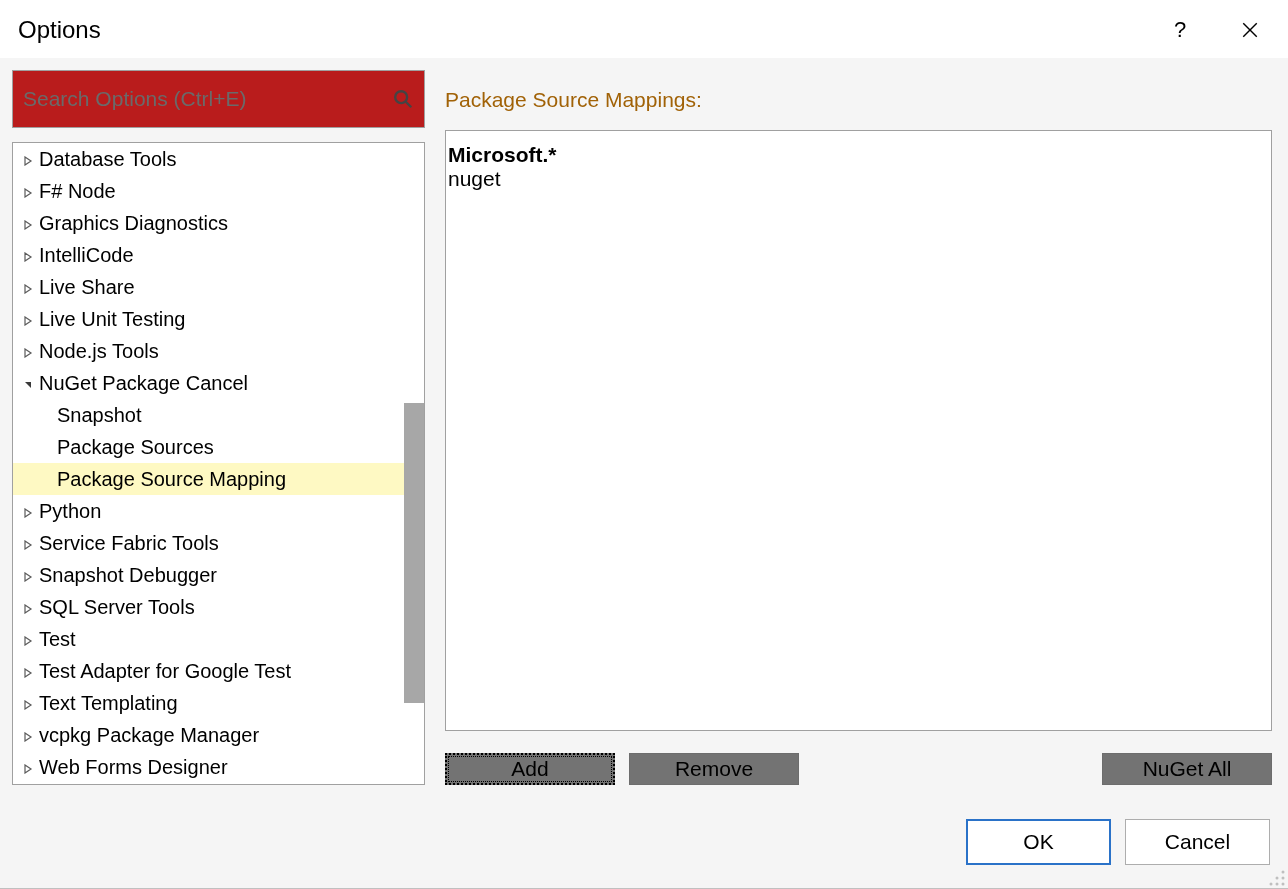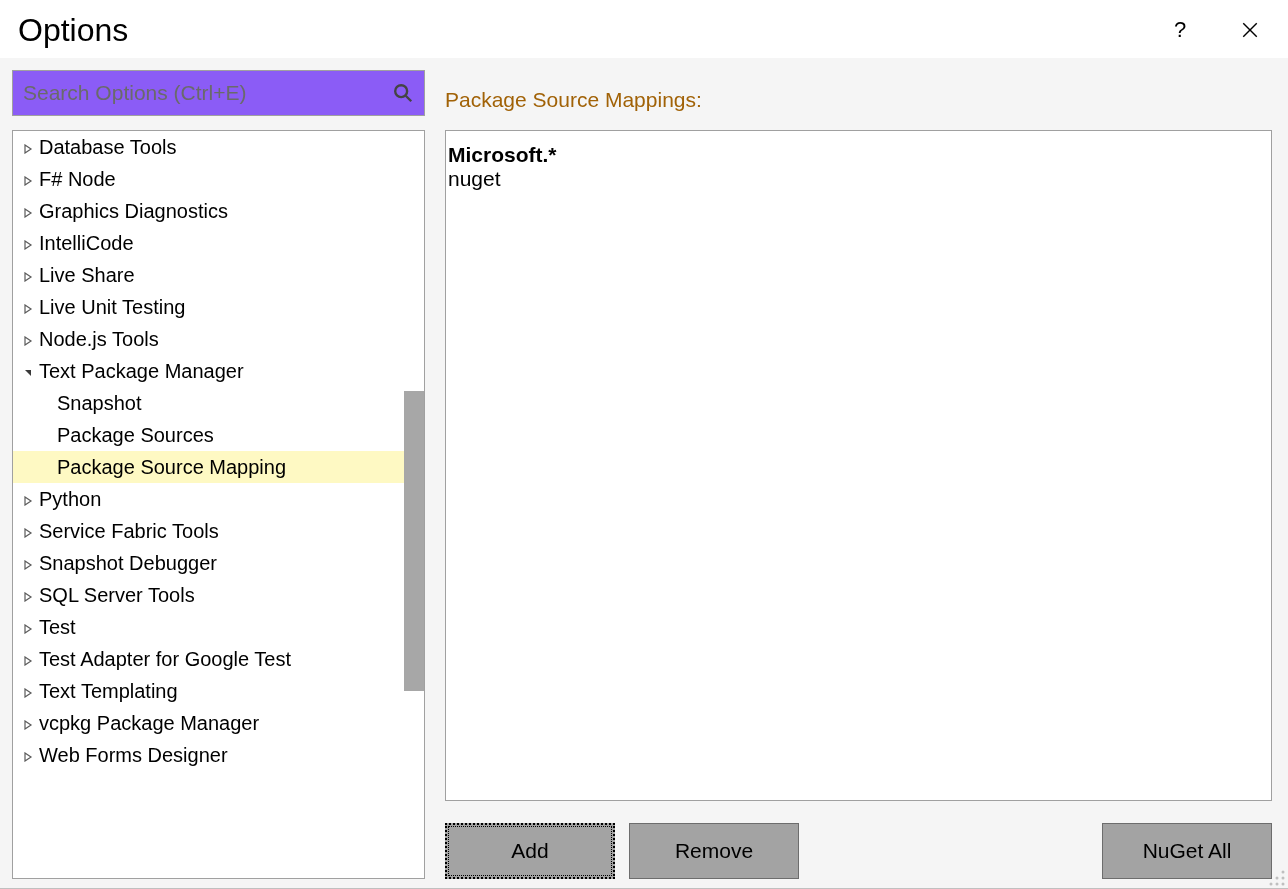--- a/index.html
+++ b/index.html
@@ -22,21 +22,21 @@
       flex-direction: column;
       background: #f5f5f5;
     }
     .titlebar {
       display: flex;
       align-items: center;
       padding: 10px 18px 8px 18px;
       background: #ffffff;
     }
     .titlebar-title {
-      font-size: 32px;
+      font-size: 24px;
       color: #000;
       flex: 1;
     }
     .titlebar-btn {
       width: 40px;
       height: 40px;
       display: flex;
       align-items: center;
       justify-content: center;
       font-size: 22px;
@@ -50,23 +50,23 @@
       padding: 12px 10px 10px 12px;
       gap: 20px;
       min-height: 0;
     }
     .left-panel {
       width: 413px;
       display: flex;
       flex-direction: column;
     }
     .search-box {
-      height: 46px;
+      height: 58px;
       border: 1px solid #a0a0a0;
-      background: #8b5cf6;
+      background: #b91c1c;
       display: flex;
       align-items: center;
       padding: 0 10px;
       margin-bottom: 14px;
     }
     .search-input {
       flex: 1;
       border: none;
       outline: none;
       font-size: 21px;
@@ -154,24 +154,24 @@
     .mapping-source {
       font-weight: 400;
     }
     .mapping-buttons {
       display: flex;
       gap: 14px;
       margin-top: 22px;
       align-items: center;
     }
     .btn {
-      height: 56px;
+      height: 32px;
       min-width: 170px;
       border: 1px solid #6d6d6d;
-      background: #a3a3a3;
+      background: #737373;
       font-size: 21px;
       color: #000;
       display: flex;
       align-items: center;
       justify-content: center;
       cursor: pointer;
     }
     .btn-focused {
       outline: 1px dotted #000;
       outline-offset: -4px;
@@ -283,21 +283,21 @@
             <div class="tree-item">
               <span class="arrow"><svg viewBox="0 0 10 10">
                   <path d="M2 1 L8 5 L2 9 Z" fill="none" stroke="#5a5a5a" stroke-width="1.2"></path>
                 </svg></span>
               <span>Node.js Tools</span>
             </div>
             <div class="tree-item">
               <span class="arrow"><svg viewBox="0 0 10 10">
                   <path d="M2 2 L8 2 L8 8 Z" fill="#3a3a3a"></path>
                 </svg></span>
-              <span>Text Package Manager</span>
+              <span>NuGet Package Cancel</span>
             </div>
             <div class="tree-item tree-child">
               <span>Snapshot</span>
             </div>
             <div class="tree-item tree-child">
               <span>Package Sources</span>
             </div>
             <div class="tree-item tree-child selected">
               <span>Package Source Mapping</span>
             </div>
@@ -377,20 +377,28 @@
         </div>
         <div class="spacer"></div>
         <div class="btn">
           <span>NuGet All</span>
         </div>
       </div>
     </div>
 
   </div>
 
+  <div class="footer">
+    <div class="btn btn-primary">
+      <span>OK</span>
+    </div>
+    <div class="btn btn-default">
+      <span>Cancel</span>
+    </div>
+  </div>
 
   <svg class="resize-grip" viewBox="0 0 12 12">
     <circle cx="10" cy="2" r="1" fill="currentColor"></circle>
     <circle cx="6" cy="6" r="1" fill="currentColor"></circle>
     <circle cx="10" cy="6" r="1" fill="currentColor"></circle>
     <circle cx="2" cy="10" r="1" fill="currentColor"></circle>
     <circle cx="6" cy="10" r="1" fill="currentColor"></circle>
     <circle cx="10" cy="10" r="1" fill="currentColor"></circle>
   </svg>
 

